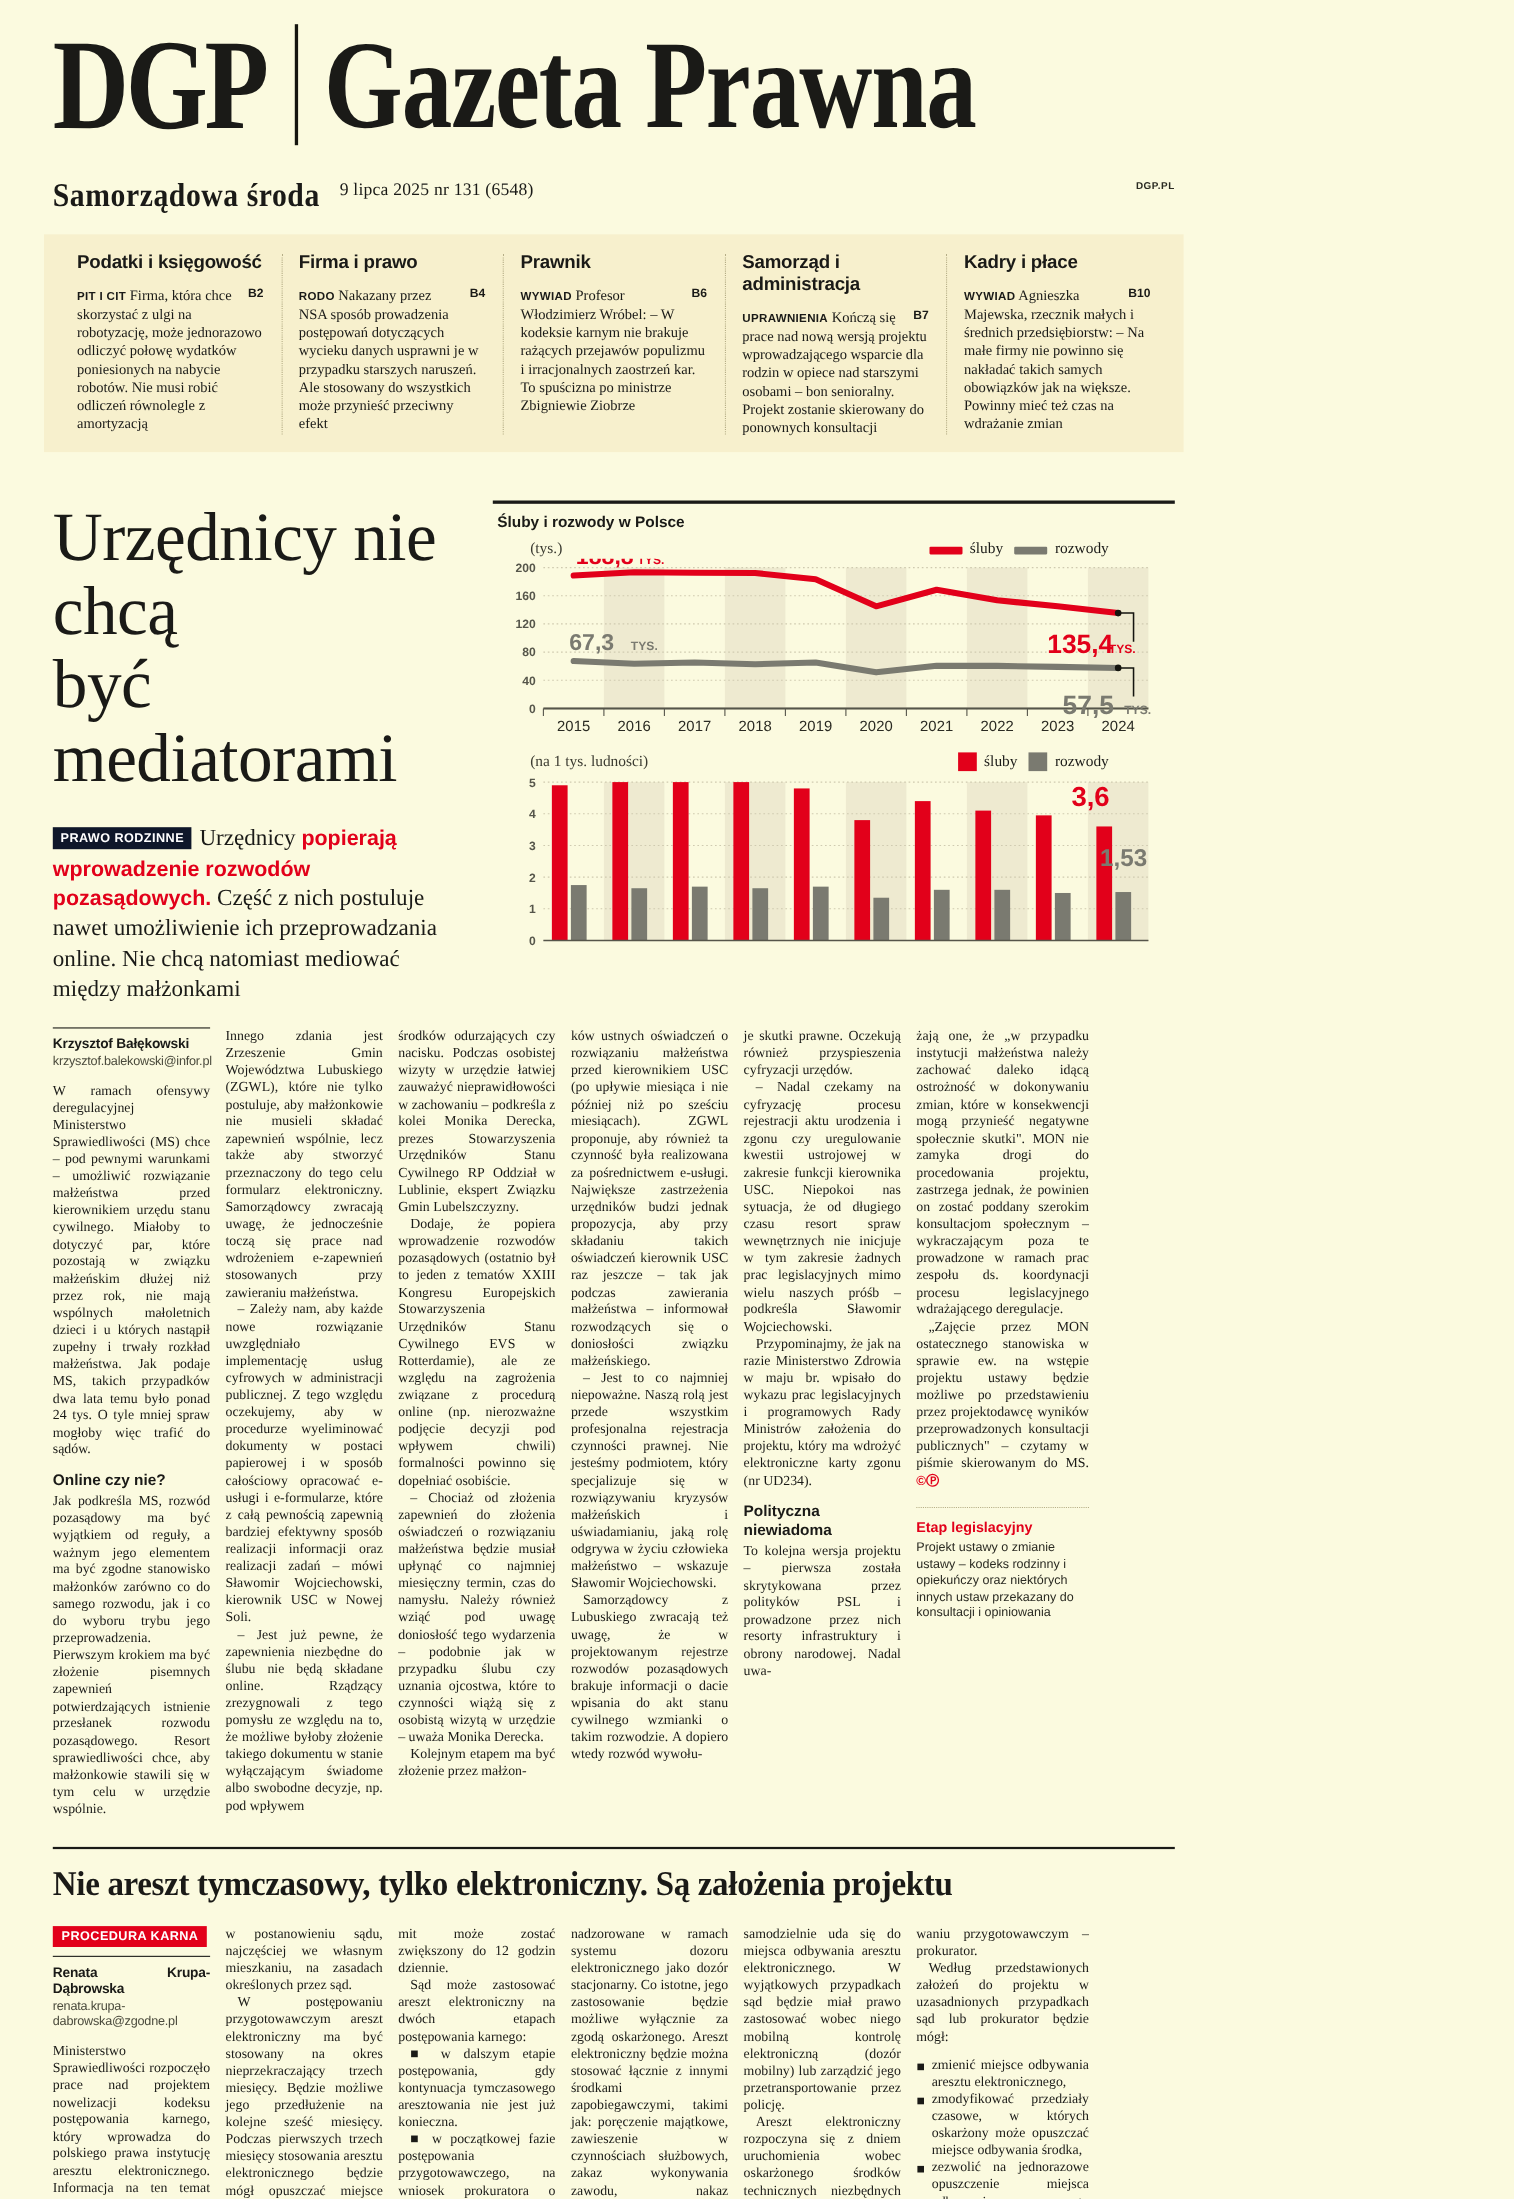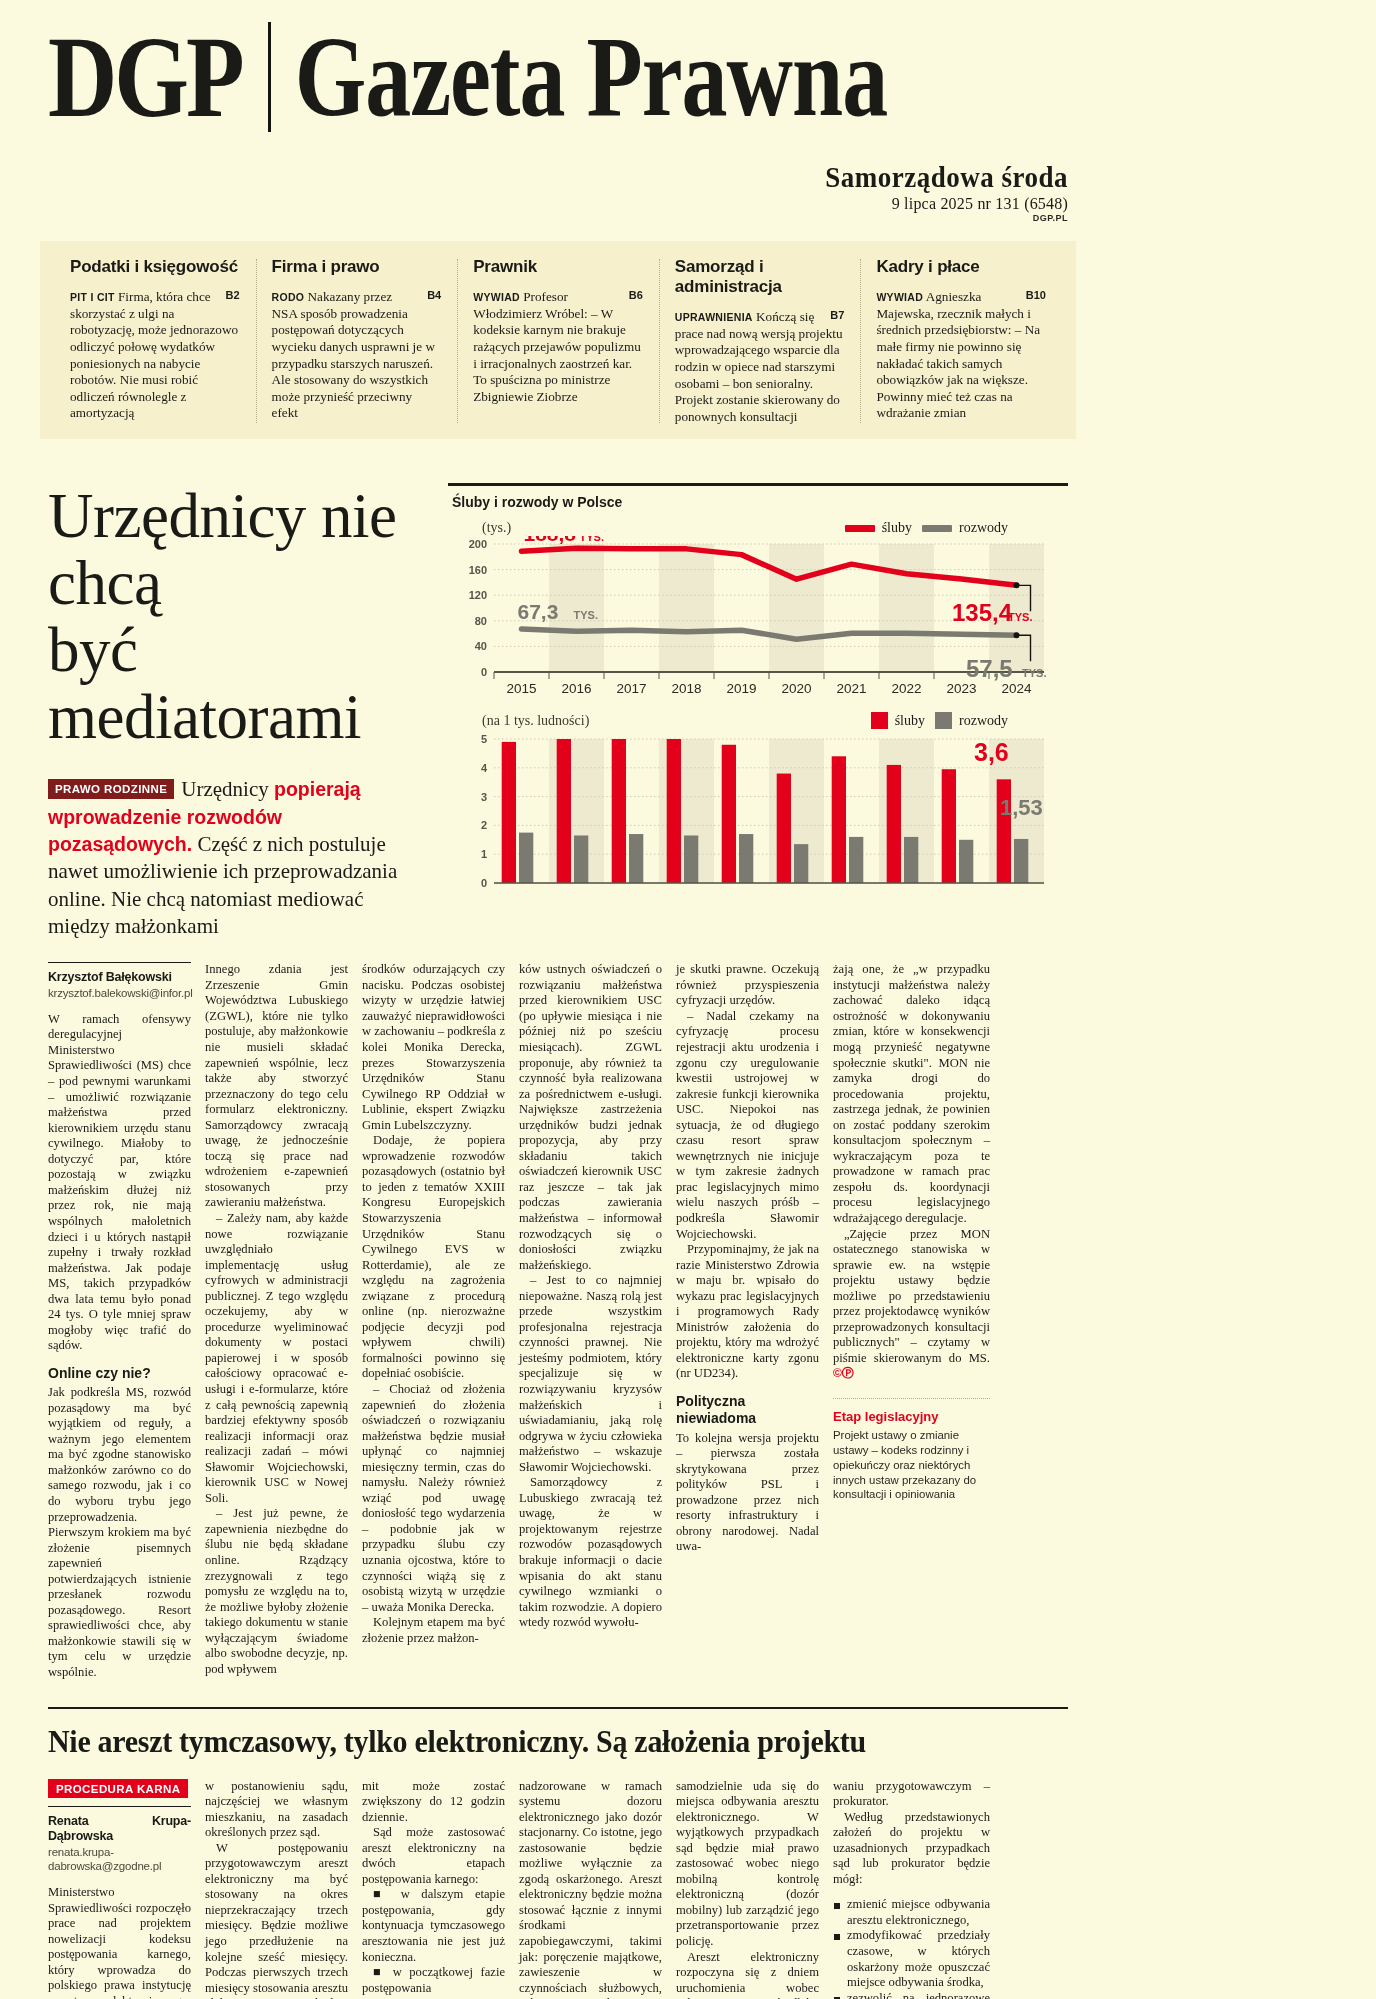--- a/index.html
+++ b/index.html
@@ -22,21 +22,21 @@
     margin-right:22px;
   }
   .mast-rule { width:3px; height:110px; background:#15150f; margin:0 24px 0 4px; }
   .gazeta {
     font-family:"Liberation Serif", serif;
     font-weight:bold; font-size:92px; line-height:1;
     transform:scaleY(1.24); transform-origin:left center;
     letter-spacing:-1px;
   }
 
-  .subhead-row { display:flex; align-items:flex-end; padding:32px 8px 8px 8px;flex-direction:column; }
+  .subhead-row { display:flex; align-items:flex-start; padding:32px 8px 8px 8px; }
   .samorzadowa {
     font-family:"Liberation Serif", serif;
     font-weight:bold; font-size:27px; letter-spacing:0.5px;
     transform:scaleY(1.12); transform-origin:left bottom;
   }
   .issue-date { font-size:16px; margin-left:18px; letter-spacing:0.2px; }
   .dgp-pl { margin-left:auto; font-family:"Liberation Sans", sans-serif;
             font-weight:bold; font-size:9px; letter-spacing:0.5px; color:#2a2a22; }
 
   
@@ -67,21 +67,21 @@
   
   .lead-wrap { display:flex; margin-top:44px; padding:0 8px; }
   .lead-left { width:668px; padding-right:20px; }
   h1.headline {
     font-family:"Liberation Serif", serif;
     font-size:63px; font-weight:400; line-height:1.06;
     letter-spacing:-0.5px;
   }
   .lead-copy { margin-top:26px; font-size:21px; line-height:1.3; }
   .tag-red {
-    display:inline-block; background:#7f1d1d; color:#fff;
+    display:inline-block; background:#0f172a; color:#fff;
     font-family:"Liberation Sans", sans-serif; font-weight:bold;
     font-size:11.5px; letter-spacing:0.4px; padding:3px 7px 2px 7px;
     vertical-align:3px; margin-right:7px;
   }
   .red-bold { color:#e2001a; font-weight:bold;
               font-family:"Liberation Sans", sans-serif; font-size:19.5px; }
 
   
   .chart-col { width:628px; }
   .chart-top-rule { border-top:3px solid #1a1a17; width:100%; }

